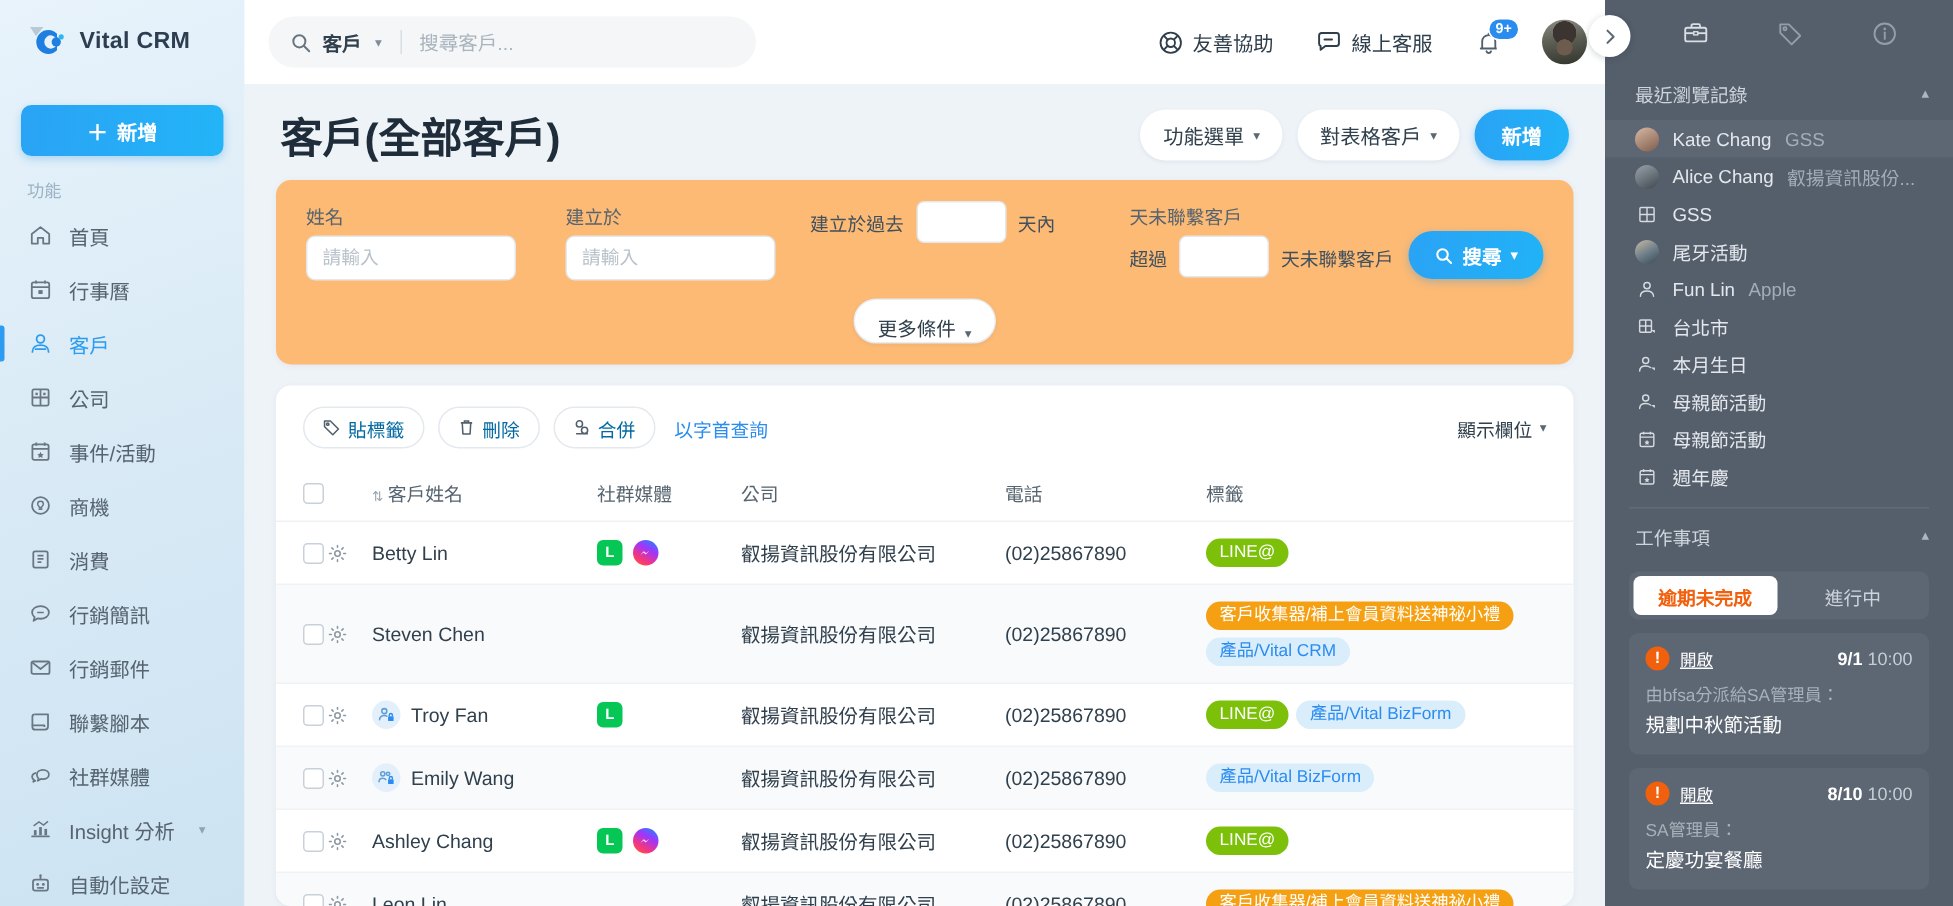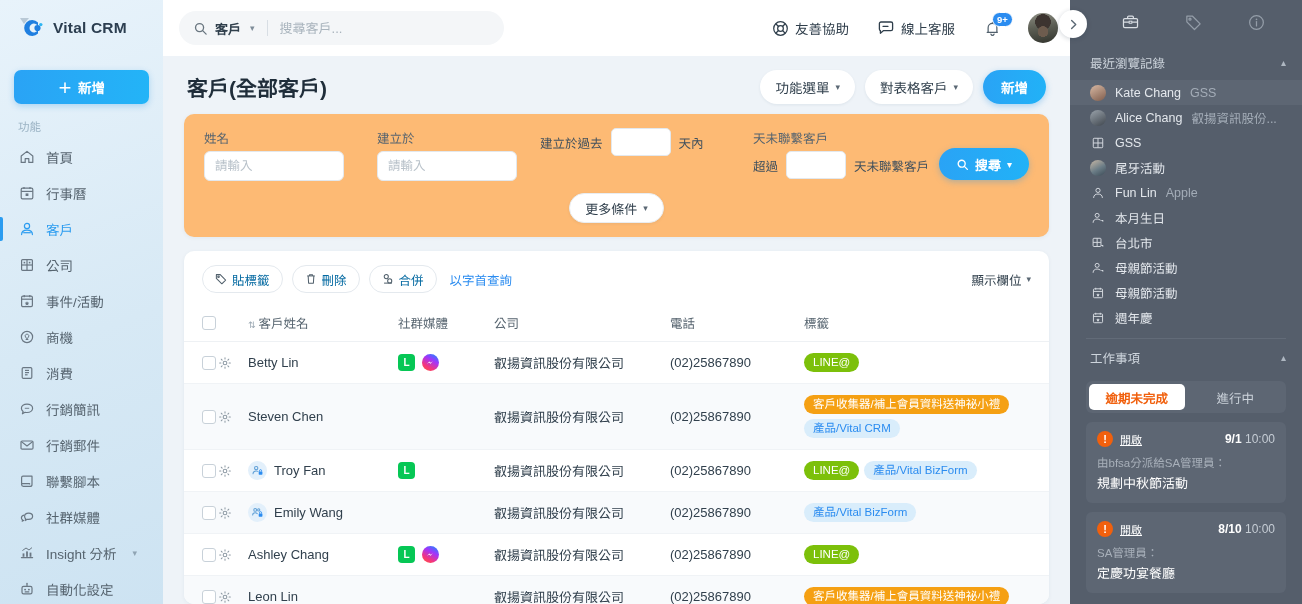--- a/index.html
+++ b/index.html
@@ -96,21 +96,21 @@
     background:
       radial-gradient(circle at 50% 62%, #6d5c4e 0 22%, transparent 23%),
       radial-gradient(circle at 50% 30%, #3c3430 0 30%, transparent 31%),
       linear-gradient(170deg, #8e8f84 0%, #5d5f55 45%, #31332c 100%);
   }
 
   .page-head {
     display: flex; align-items: center; padding: 14px 24px 10px 24px;
     flex: 0 0 auto;
   }
-  .page-title { font-size: 21px; font-weight: bold; color: #1f2d3a; }
+  .page-title { font-size: 28px; font-weight: bold; color: #1f2d3a; }
   .page-head-actions { margin-left: auto; display: flex; align-items: center; gap: 10px; }
   .pill-btn {
     background: #fff; border-radius: 18px; height: 34px; padding: 0 15px;
     display: flex; align-items: center; gap: 6px; font-size: 13.5px;
     color: #31404d; cursor: pointer; box-shadow: 0 1px 3px rgba(30,60,90,.08);
   }
   .pill-btn .cv { font-size: 9px; color: #5b6874; }
   .pill-btn.primary {
     background: linear-gradient(95deg, #2aa3f5, #21b2f7); color: #fff;
     box-shadow: 0 2px 6px rgba(40,150,230,.35); padding: 0 18px; font-weight: bold;
@@ -143,21 +143,21 @@
     margin-left: auto; margin-top: 20px;
     background: linear-gradient(95deg, #2aa3f5, #21b2f7); color: #fff;
     height: 32px; border-radius: 16px; padding: 0 17px;
     display: flex; align-items: center; gap: 6px; font-size: 13px; font-weight: bold;
     cursor: pointer; box-shadow: 0 2px 6px rgba(40,150,230,.35);
   }
   .search-btn .cv { font-size: 10px; }
   .more-row { display: flex; justify-content: center; margin-top: 12px; }
   .more-btn {
     background: #fff; border: 1px solid #e9edf1; border-radius: 17px;
-    height: 30px; padding: 11px 15px; display: flex; align-items: center; gap: 6px;
+    height: 30px; padding: 0 15px; display: flex; align-items: flex-end; gap: 6px;
     font-size: 13px; color: #31404d; cursor: pointer;
     box-shadow: 0 1px 3px rgba(30,60,90,.07);
   }
   .more-btn .cv { font-size: 9px; color: #5b6874; }
 
   .table-card {
     background: #fff; border-radius: 10px; margin: 14px 21px 0 21px;
     flex: 1 1 auto; min-height: 0; overflow: hidden;
     box-shadow: 0 1px 4px rgba(30,60,90,.06);
     display: flex; flex-direction: column;
@@ -912,37 +912,37 @@
           <circle cx="8" cy="5" r="2.4"></circle>
           <path d="M3 13.2 C3 10.4 5.2 9.2 8 9.2 C10.8 9.2 13 10.4 13 13.2" stroke-linecap="round"></path>
         </svg>
       </span>
       <span>Fun Lin</span>
       <span class="rp-sub">Apple</span>
     </div>
     <div class="rp-item">
       <span class="rp-glyph">
         <svg width="14" height="14" viewBox="0 0 16 16" fill="none" stroke="#d6dbe1" stroke-width="1.1">
-          <circle cx="7" cy="5" r="2.3"></circle>
-          <path d="M2.4 13 C2.4 10.4 4.5 9.2 7 9.2 C8.4 9.2 9.7 9.6 10.6 10.3" stroke-linecap="round"></path>
-          <path d="M11 10.2 L14 10.2 L14 12.6 Z" fill="#d6dbe1" stroke="none"></path>
-        </svg>
-      </span>
-      <span>本月生日</span>
-    </div>
-    <div class="rp-item">
-      <span class="rp-glyph">
-        <svg width="14" height="14" viewBox="0 0 16 16" fill="none" stroke="#d6dbe1" stroke-width="1.1">
           <rect x="2.4" y="2.6" width="9" height="9.4" rx=".9"></rect>
           <path d="M7 2.6 V12"></path>
             <path d="M2.4 7.3 H11.4"></path>
           <path d="M11 10.2 L14 10.2 L14 12.6 Z" fill="#d6dbe1" stroke="none"></path>
         </svg>
       </span>
       <span>台北市</span>
+    </div>
+    <div class="rp-item">
+      <span class="rp-glyph">
+        <svg width="14" height="14" viewBox="0 0 16 16" fill="none" stroke="#d6dbe1" stroke-width="1.1">
+          <circle cx="7" cy="5" r="2.3"></circle>
+          <path d="M2.4 13 C2.4 10.4 4.5 9.2 7 9.2 C8.4 9.2 9.7 9.6 10.6 10.3" stroke-linecap="round"></path>
+          <path d="M11 10.2 L14 10.2 L14 12.6 Z" fill="#d6dbe1" stroke="none"></path>
+        </svg>
+      </span>
+      <span>本月生日</span>
     </div>
     <div class="rp-item">
       <span class="rp-glyph">
         <svg width="14" height="14" viewBox="0 0 16 16" fill="none" stroke="#d6dbe1" stroke-width="1.1">
           <circle cx="7" cy="5" r="2.3"></circle>
           <path d="M2.4 13 C2.4 10.4 4.5 9.2 7 9.2 C8.4 9.2 9.7 9.6 10.6 10.3" stroke-linecap="round"></path>
           <path d="M11 10.2 L14 10.2 L14 12.6 Z" fill="#d6dbe1" stroke="none"></path>
         </svg>
       </span>
       <span>母親節活動</span>

